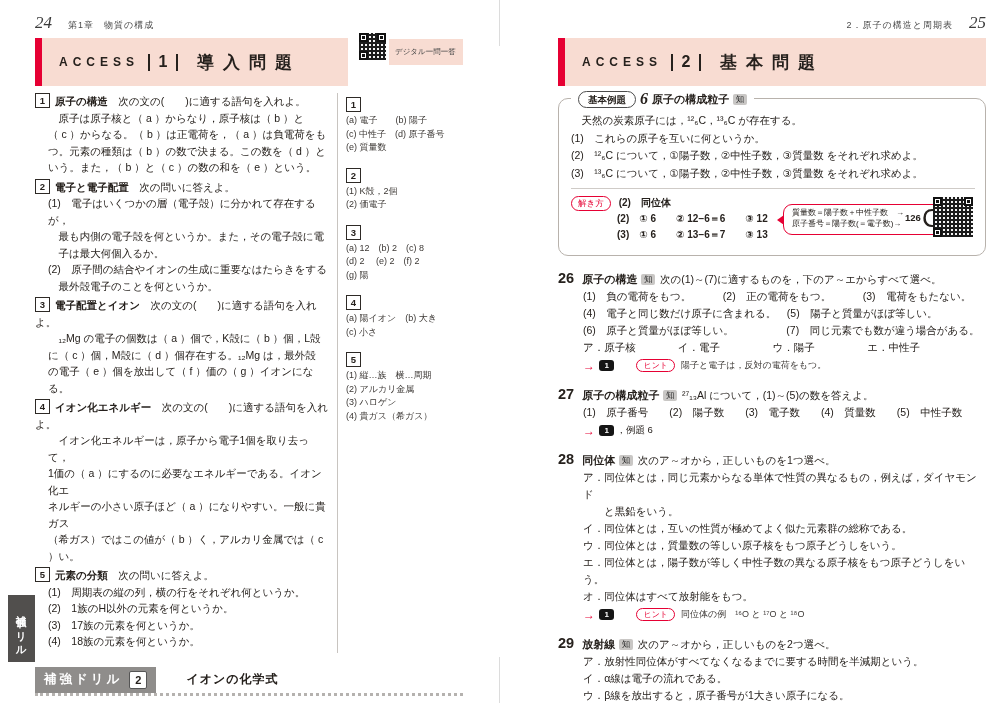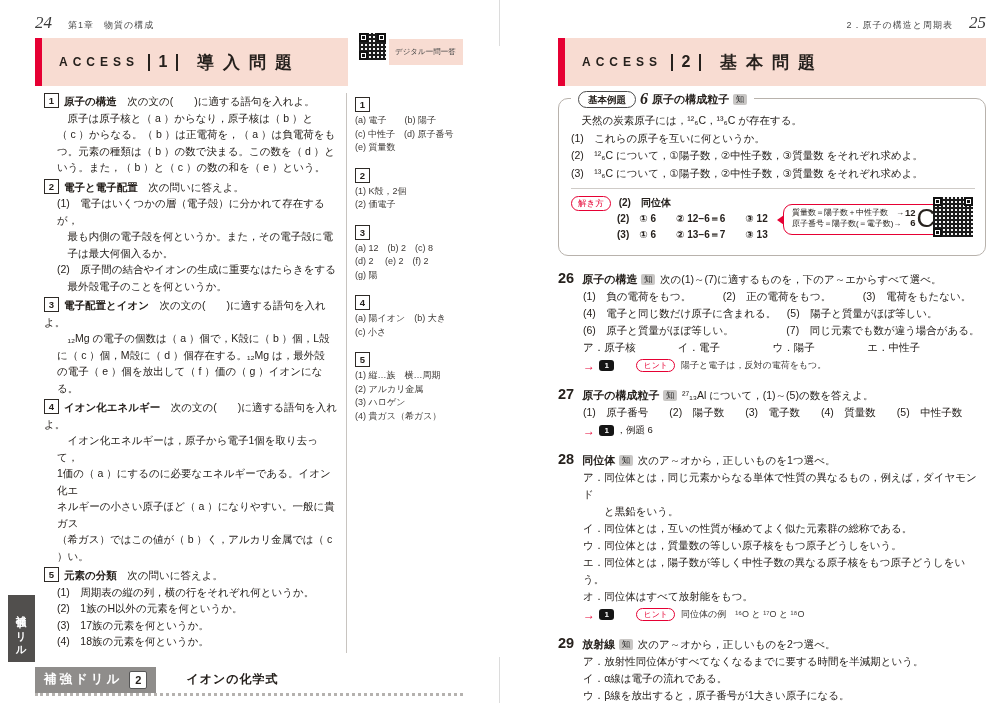--- a/index.html
+++ b/index.html
@@ -39,21 +39,21 @@
   .qr .f{position:absolute;width:9px;height:9px;background:#fff;border:2px solid #111;box-sizing:border-box;display:flex;align-items:center;justify-content:center;}
   .qr .f .fd{width:3px;height:3px;background:#111;}
   .f-tl{top:0;left:0}.f-tr{top:0;right:0}.f-bl{bottom:0;left:0}
   .qr-s{width:27px;height:27px;}
   .qr-l{width:40px;height:40px;position:absolute;right:2px;top:2px;}
   .qr-row{position:absolute;top:33px;right:0px;display:flex;align-items:flex-start;}
   .qr-label{background:#f8dcd2;width:74px;height:26px;margin-left:3px;margin-top:6px;display:flex;align-items:center;padding-left:6px;box-sizing:border-box;font-size:7.5px;color:#4a4a4a;}
 
   
   .cols{display:flex;margin-top:7px;}
-  .probcol{width:295px;margin-left:9px;}
+  .probcol{width:295px;}
   .anscol{flex:1;border-left:1px solid #c8c4c0;margin-left:7px;padding-left:8px;padding-top:2px;}
 
   .pnum{display:inline-block;min-width:13px;height:13px;line-height:13px;text-align:center;
         border:1.3px solid #2e2a26;font-weight:bold;font-size:9.5px;margin-right:5px;vertical-align:1px;background:#fff;}
   .problem{margin-bottom:3px;}
   .p-head{font-size:10.5px;line-height:16.5px;}
   .ptitle{font-weight:bold;}
   .pline{font-size:10.5px;line-height:16.5px;margin-left:13px;}
 
   .ans{margin-bottom:11px;}
@@ -84,21 +84,21 @@
   .ex-sep{border-top:1px solid #cfcbc7;margin:6px 0 6px;}
   .solve{position:relative;min-height:52px;}
   .solve-row{font-size:10px;line-height:16px;font-weight:600;}
   .solve-row.indent{margin-left:46px;}
   .solve-badge{display:inline-block;border:1.2px solid #e60033;color:#e60033;border-radius:8px;font-size:8.5px;line-height:13px;padding:0 6px;margin-right:8px;font-weight:normal;}
   .callout{position:absolute;left:212px;top:9px;display:flex;align-items:center;}
   .callout-box{position:relative;border:1.5px solid #e60033;border-radius:9px;padding:0 8px 3px 8px;display:flex;align-items:center;background:#fff;}
   .callout-box .tail{position:absolute;left:-7px;top:50%;margin-top:-5px;width:0;height:0;
     border-top:5px solid rgba(0,0,0,0);border-bottom:5px solid rgba(0,0,0,0);border-right:7px solid #e60033;}
   .callout-lines{font-size:8px;line-height:11.5px;color:#26211d;white-space:nowrap;}
-  .iso{display:flex;flex-direction:column;align-items:flex-end;font-weight:bold;font-size:9.5px;line-height:10px;margin-left:1px;}
+  .iso{display:flex;flex-direction:row;align-items:flex-end;font-weight:bold;font-size:9.5px;line-height:10px;margin-left:1px;}
   .bigC{font-size:26px;line-height:26px;margin-left:1px;font-weight:500;}
 
   
   .prob{margin-top:13px;}
   .prob-head{font-size:10.5px;line-height:18px;white-space:nowrap;}
   .prob-num{font-weight:bold;font-size:14.5px;margin-right:8px;}
   .prob-title{font-weight:bold;font-size:11px;margin-right:4px;}
   .prob-lead{margin-left:5px;}
   .prob-lines{margin-left:25px;}
   .prob-lines .pline{margin-left:0;line-height:17px;}

